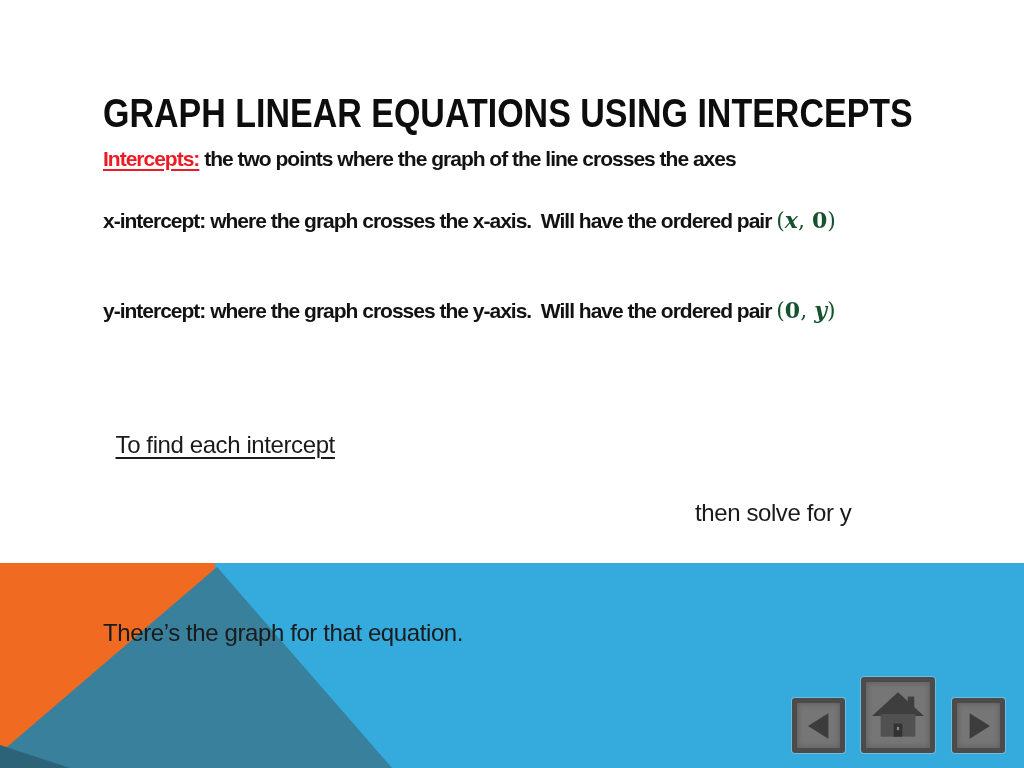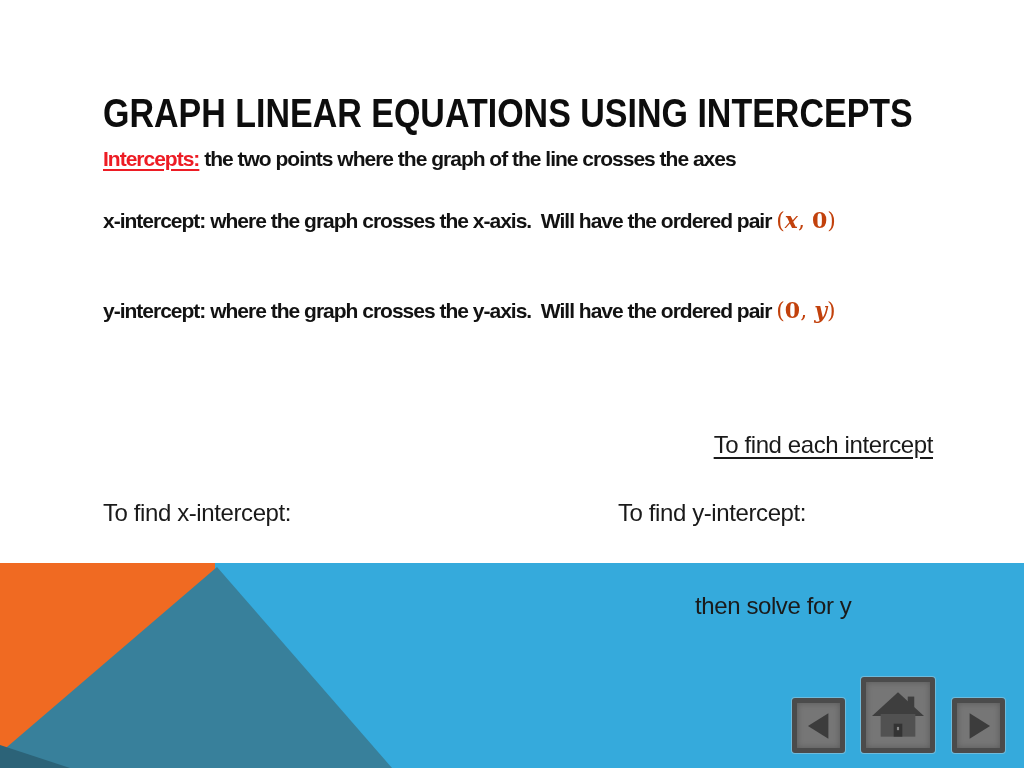--- a/index.html
+++ b/index.html
@@ -16,25 +16,25 @@
   .title-wrap { left:103px; top:55px; }
   .title {
     font-size:40px; font-weight:700; color:#0d0d0d; letter-spacing:0px;
     transform:scaleX(0.85); transform-origin:left top; white-space:nowrap;
   }
   .cond { font-size:21px; font-weight:700; letter-spacing:-1px; color:#121212; }
   .line1 { left:103px; top:131px;margin-top:16px; }
   .line2 { left:103px; top:207px; }
   .line3 { left:103px; top:297px; }
   .term-red { color:#ed1c24; text-decoration:underline; text-decoration-thickness:2px; text-underline-offset:3px; }
-  .math { font-family:"DejaVu Serif", serif; font-weight:400; letter-spacing:0; font-size:22px; color:#c2410c;margin-top:36px; }
+  .math { font-family:"DejaVu Serif", serif; font-weight:400; letter-spacing:0; font-size:22px; color:#14532d;margin-top:36px; }
   .math .mvar { font-style:italic; font-weight:700; }
   .math .mnum { font-weight:700; }
   .gill { font-size:24px; font-weight:400; letter-spacing:-0.4px; color:#1a1a1a; line-height:31px; }
-  .find-heading-wrap { left:103px; top:398px; width:830px; text-align:right; }
+  .find-heading-wrap { left:103px; top:398px; width:830px; text-align:left; }
   .find-heading { text-decoration:underline; text-decoration-thickness:1.5px; text-underline-offset:4px; }
   .col-left  { left:103px; top:435px; }
   .col-right { left:618px; top:435px; }
   .col-right .indent { margin-left:77px; }
   .conclusion { left:103px; top:555px; width:880px; z-index:5; }
   
   .nav-btn {
     position:absolute; z-index:6; background:#767676;
     border:5px solid #4b4b4b; border-radius:3px;
     box-shadow:0 0 0 1px rgba(220,220,220,0.35), inset 0 0 6px rgba(0,0,0,0.25);
@@ -65,29 +65,28 @@
 
 <div class="abs cond line2"><span>x-intercept: where the graph crosses the x-axis.  Will have the ordered pair </span><span class="math"><span>(</span><span class="mvar">x</span><span>, </span><span class="mnum">0</span><span>)</span></span></div>
 
 <div class="abs cond line3"><span>y-intercept: where the graph crosses the y-axis.  Will have the ordered pair </span><span class="math"><span>(</span><span class="mnum">0</span><span>, </span><span class="mvar">y</span><span>)</span></span></div>
 
 <div class="abs gill find-heading-wrap">
   <span class="find-heading">To find each intercept</span>
 </div>
 
 <div class="abs gill col-left">
-  <div>To find x-intercept:</div>
 </div>
 
 <div class="abs gill col-right">
-  <div>To find y-intercept:</div>
   <div class="indent">then solve for y</div>
 </div>
 
 <div class="abs gill conclusion">
+  <div>There’s the graph for that equation.</div>
 </div>
 
 <button class="nav-btn btn-back">
   <span>
     <svg width="34" height="38" viewBox="0 0 40 40">
         <polygon points="31,5 7,20 31,35" fill="#3c3c3c"></polygon>
       </svg>
   </span>
 </button>
 

